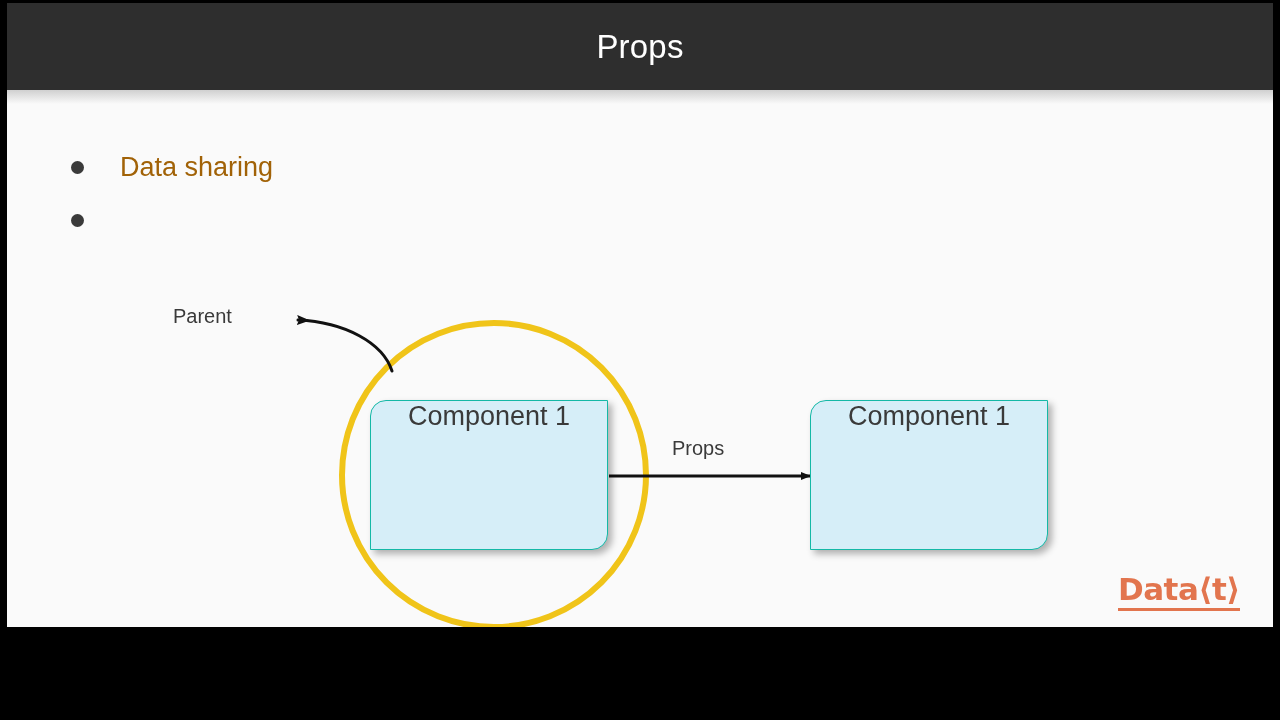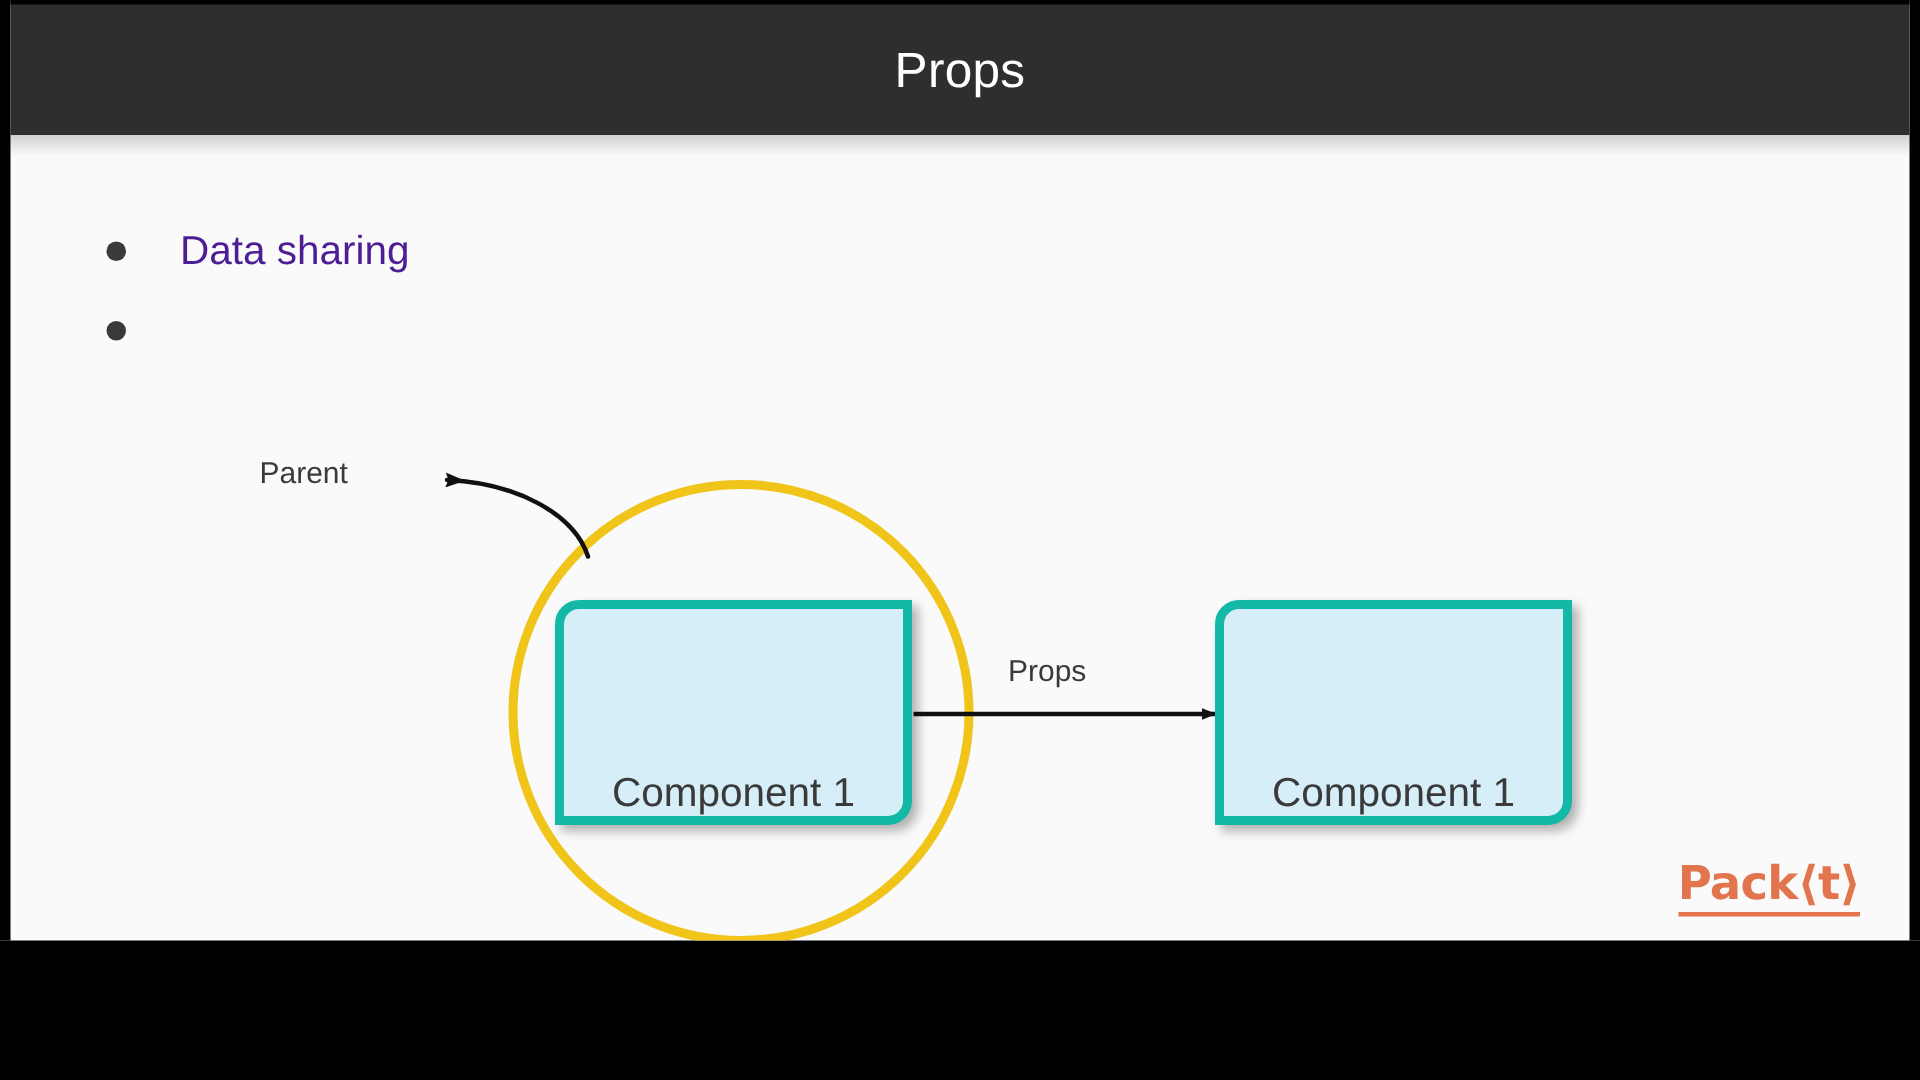--- a/index.html
+++ b/index.html
@@ -73,21 +73,21 @@
     width: 13px;
     height: 13px;
     border-radius: 50%;
     background: #3A3A3A;
     margin-top: 11px;
     margin-right: 36px;
     flex: 0 0 auto;
   }
   .bullet-text {
     font-size: 27px;
-    color: #4c1d95;
+    color: #a16207;
     line-height: 1.3;
   }
 
   
   #diagram {
     position: absolute;
     left: -7px;
     top: 0;
     width: 1280px;
     height: 720px;
@@ -100,25 +100,25 @@
     font-size: 20px;
     color: #3A3A3A;
     white-space: nowrap;
   }
   #label-parent { left: 166px; top: 305px; }
   #label-props  { left: 665px; top: 437px; }
 
   .node-box {
     position: absolute;
     background: #D6EEF8;
-    border: 6px solid #14b8a6;
+    border: 1px solid #14b8a6;
     border-radius: 16px 0 16px 0;
     box-shadow: 4px 4px 7px rgba(0,0,0,0.30);
     display: flex;
-    align-items: flex-end;
+    align-items: flex-start;
     justify-content: center;
     box-sizing: border-box;
   }
   .node-label {
     font-size: 27px;
     color: #3A3A3A;
     white-space: nowrap;
   }
   #node-component-1 { left: 363px; top: 400px; width: 238px; height: 150px; }
   #node-component-2 { left: 803px; top: 400px; width: 238px; height: 150px; }
@@ -190,17 +190,17 @@
 
   <div class="node-box" id="node-component-1">
     <span class="node-label">Component 1</span>
   </div>
 
   <div class="node-box" id="node-component-2">
     <span class="node-label">Component 1</span>
   </div>
 
   <div id="packt-logo">
-    <div id="packt-logo-text"><span>Pack</span><span>⟨</span><span>t</span><span>⟩</span></div>
+    <div id="packt-logo-text"><span>Data</span><span>⟨</span><span>t</span><span>⟩</span></div>
     <div id="packt-logo-rule"></div>
   </div>
 
 </div>
 
 </body></html>

